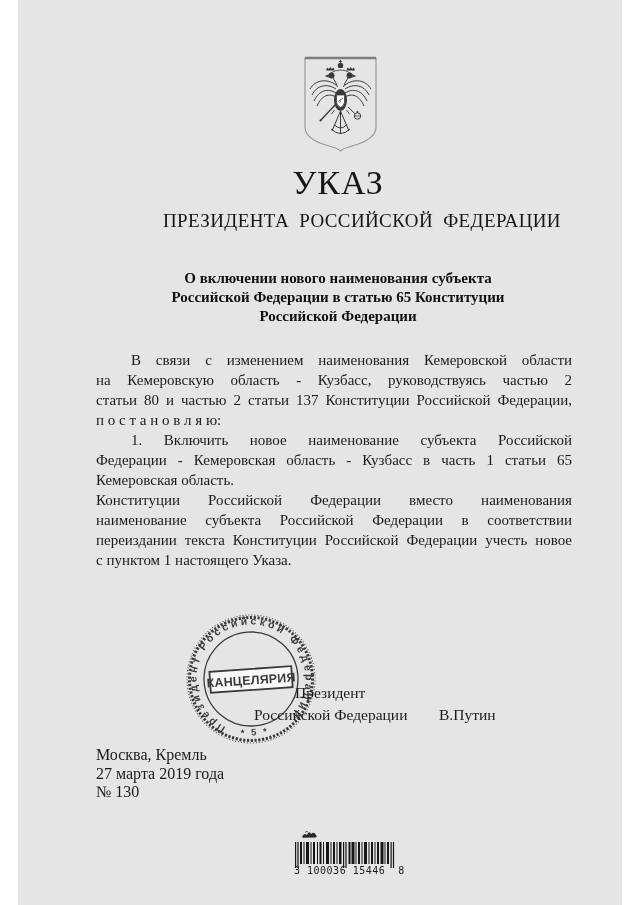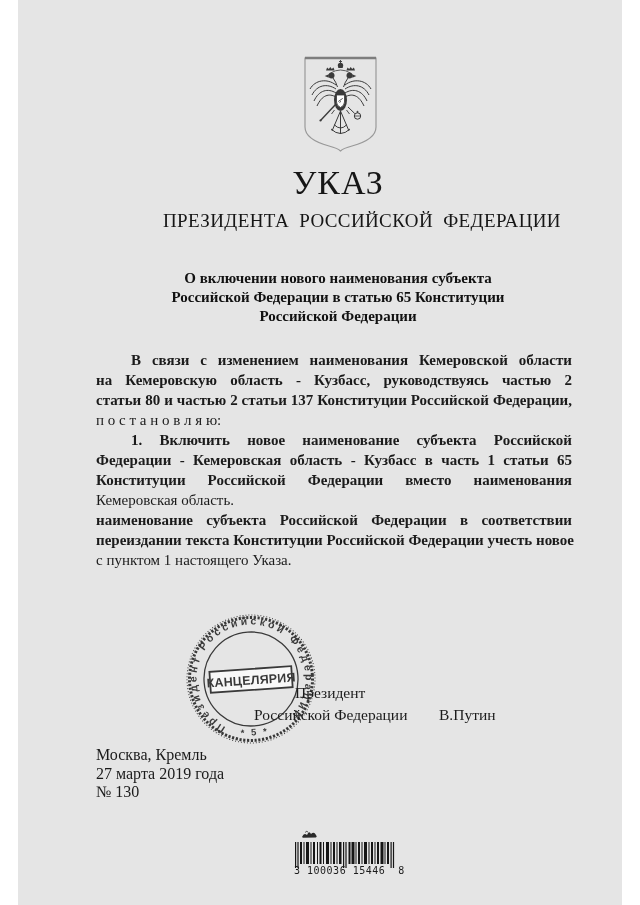--- a/index.html
+++ b/index.html
@@ -23,21 +23,21 @@
   .subject{
     position:absolute;left:90px;top:269px;width:460px;text-align:center;
     font-weight:700;font-size:15px;line-height:19px;color:#111;
   }
   
   .body-text{
     position:absolute;left:78px;top:350px;width:476px;
     font-size:15px;line-height:20px;color:#1b1b1b;
   }
   .bline{white-space:nowrap;}
-  .j{text-align:justify;text-align-last:justify;font-weight:bold;}
+  .j{text-align:justify;text-align-last:justify;}
   .l{text-align:left;}
   .ind{padding-left:35px;}
   
   .sig{position:absolute;font-size:15.5px;color:#1b1b1b;white-space:nowrap;}
   .sig-post1{left:277px;top:684px;}
   .sig-post2{left:236px;top:706px;}
   .sig-name{left:421px;top:706px;text-align:right;}
   
   .stamp{position:absolute;left:167px;top:613px;width:132px;height:132px;opacity:.86;pointer-events:none;}
   .stamp text{font-family:"Liberation Sans", sans-serif;fill:#1e1e1e;}
@@ -127,22 +127,22 @@
     <div>Российской Федерации</div>
   </div>
 
   <div class="body-text">
     <div class="bline j ind">В связи с изменением наименования Кемеровской области</div>
     <div class="bline j">на Кемеровскую область - Кузбасс, руководствуясь частью 2</div>
     <div class="bline j">статьи 80 и частью 2 статьи 137 Конституции Российской Федерации,</div>
     <div class="bline l">п о с т а н о в л я ю:</div>
     <div class="bline j ind">1. Включить новое наименование субъекта Российской</div>
     <div class="bline j">Федерации - Кемеровская область - Кузбасс в часть 1 статьи 65</div>
+    <div class="bline l">Кемеровская область.</div>
     <div class="bline j">Конституции Российской Федерации вместо наименования</div>
-    <div class="bline l">Кемеровская область.</div>
     <div class="bline j">наименование субъекта Российской Федерации в соответствии</div>
     <div class="bline j">переиздании текста Конституции Российской Федерации учесть новое</div>
     <div class="bline l">с пунктом 1 настоящего Указа.</div>
   </div>
 
   <div class="sig sig-post1">Президент</div>
   <div class="sig sig-post2">Российской Федерации</div>
   <div class="sig sig-name">В.Путин</div>
 
   <svg class="stamp" viewBox="0 0 132 132" aria-hidden="true">

